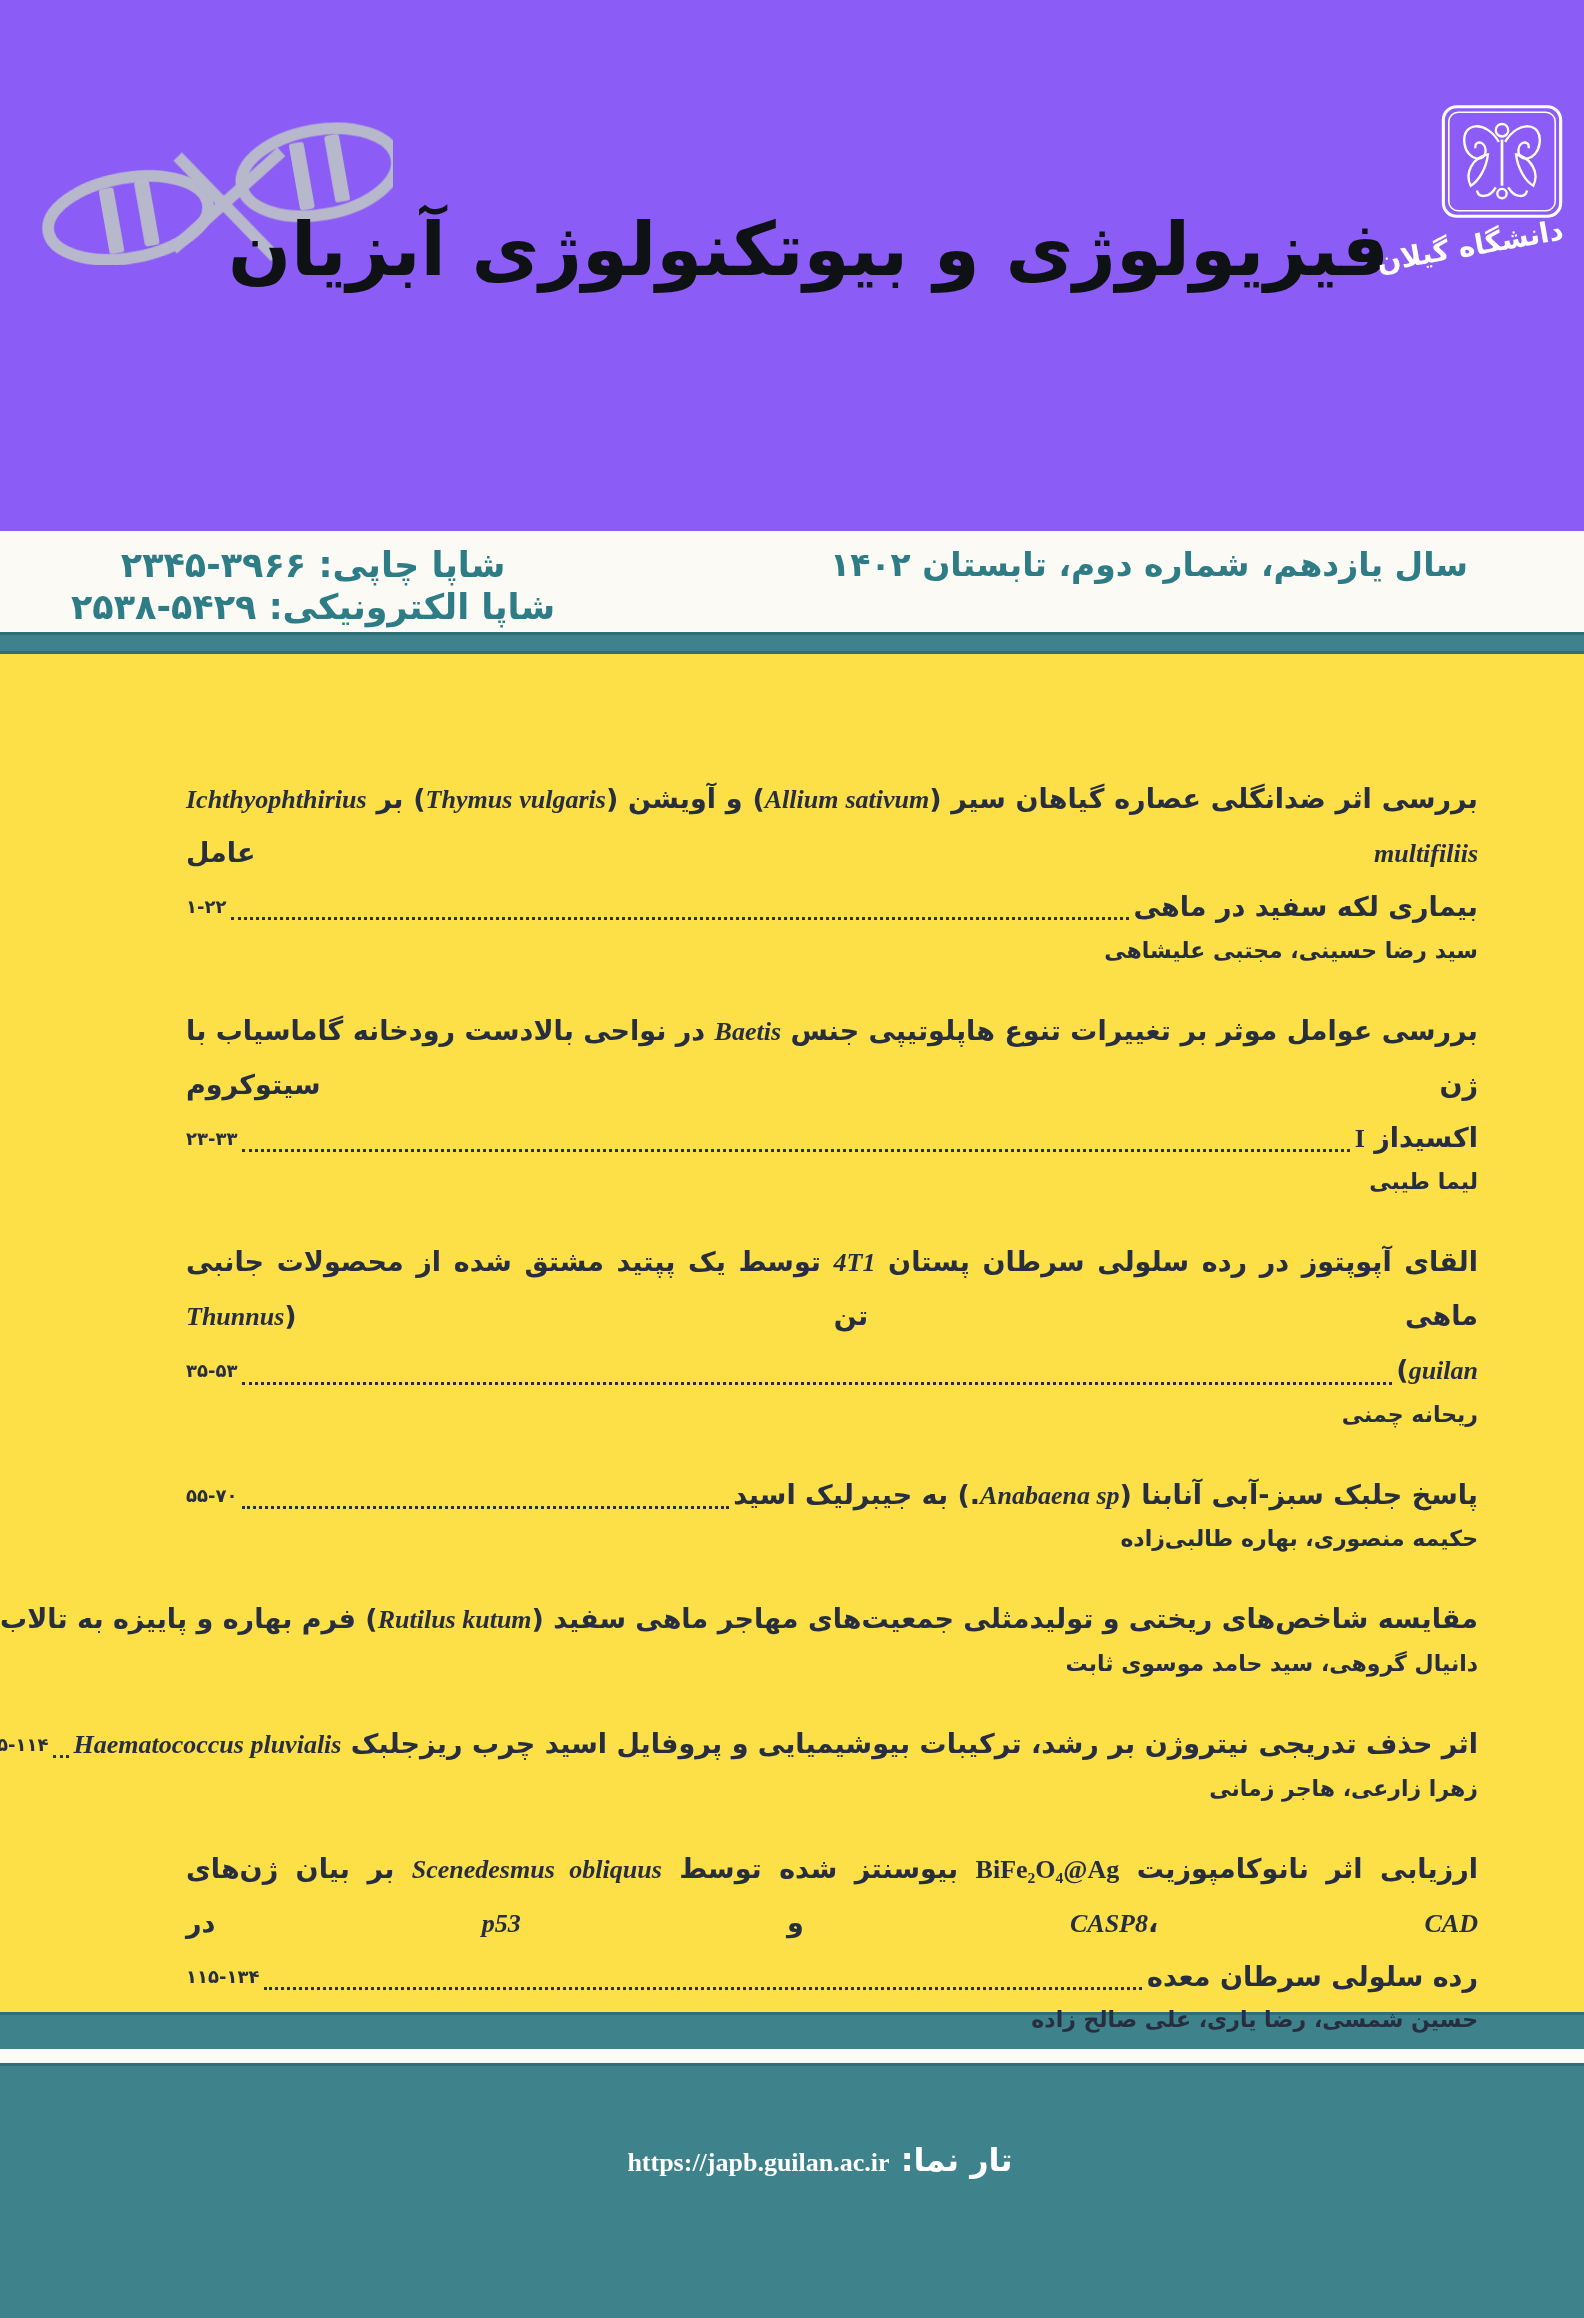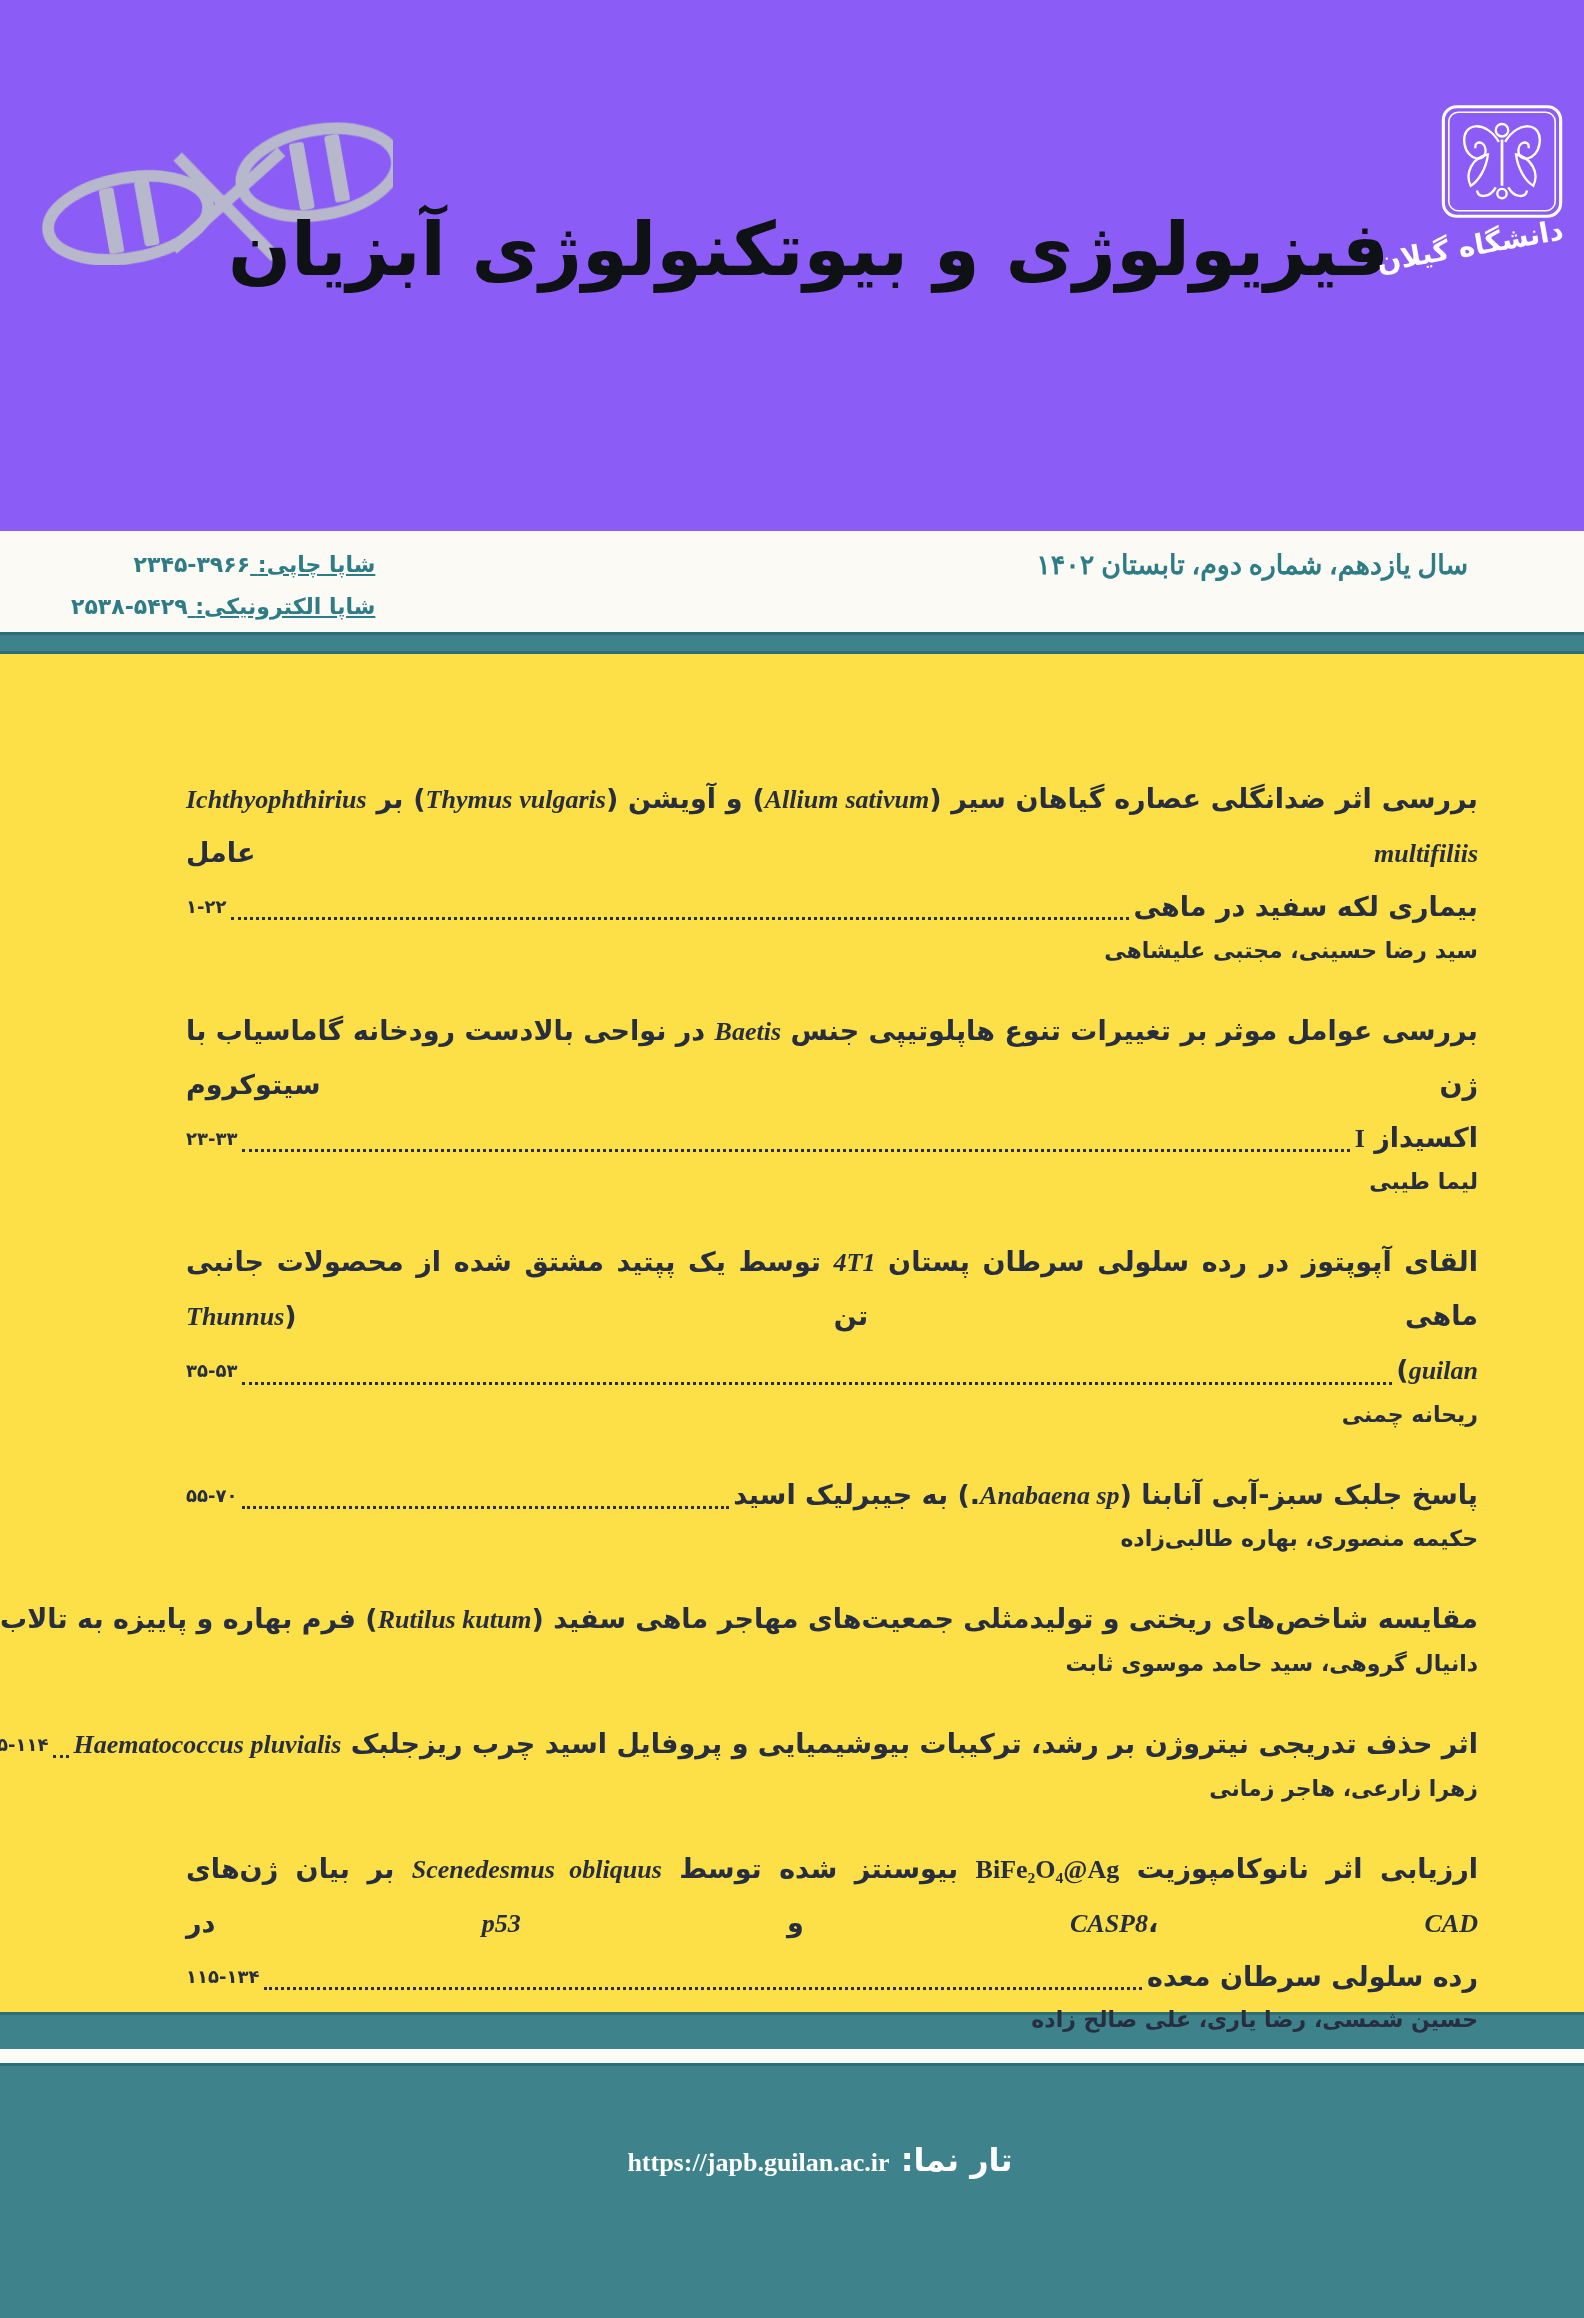--- a/index.html
+++ b/index.html
@@ -24,22 +24,22 @@
     font-size:28px;direction:rtl;white-space:nowrap;
     transform:rotate(-10deg);transform-origin:50% 50%;
   }
   
   .issn-band{
     height:101px;background:#FBFAF5;direction:rtl;
     display:flex;justify-content:space-between;align-items:flex-start;
     padding:12.6px 116px 0 71px;box-sizing:border-box;
     color:#2E7C86;font-weight:bold;
   }
-  .vol-line{font-size:27px;line-height:42px;white-space:nowrap;font-family:Liberation Serif, serif;}
-  .issn-col{font-size:22px;line-height:42px;text-align:right;text-decoration:underline;}
+  .vol-line{font-size:33px;line-height:42px;white-space:nowrap;}
+  .issn-col{font-size:35px;line-height:42px;text-align:center;}
   .issn-line{white-space:nowrap;}
   .num{unicode-bidi:isolate;direction:ltr;display:inline-block;}
   
   .rule{
     height:22px;background:#3E838C;box-sizing:border-box;
     border-top:3.9px solid #2E6E77;border-bottom:3.9px solid #2E6E77;
   }
   
   .content{
     height:1358px;background:#fde047;box-sizing:border-box;

